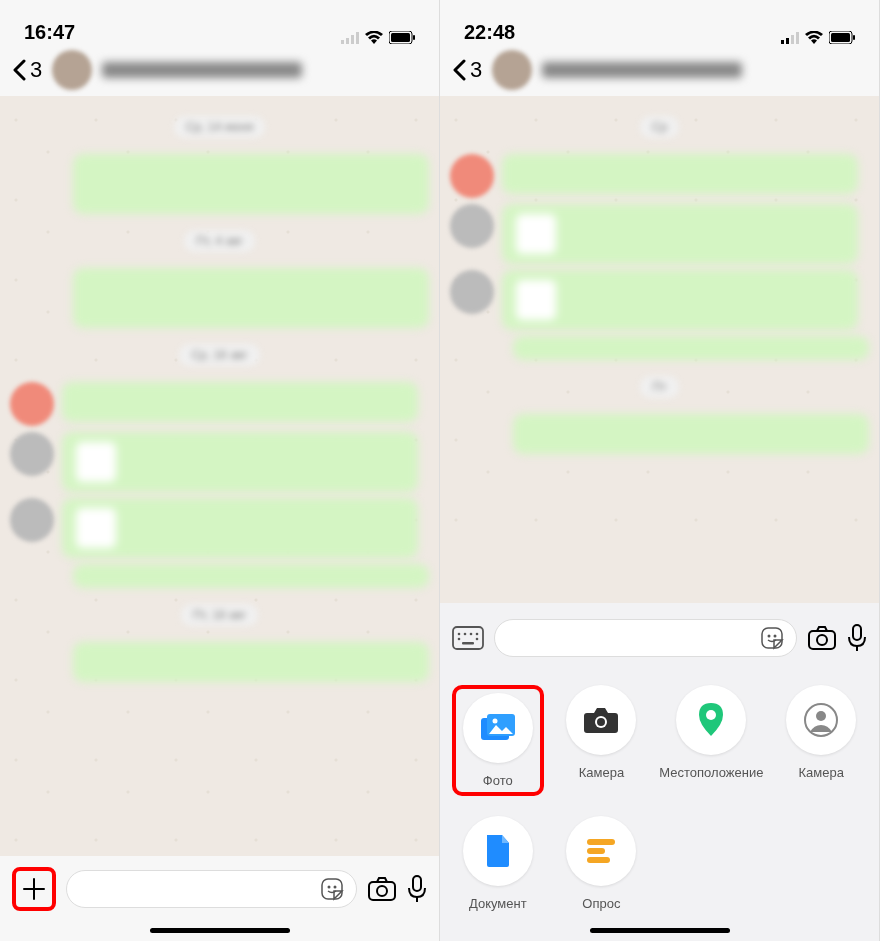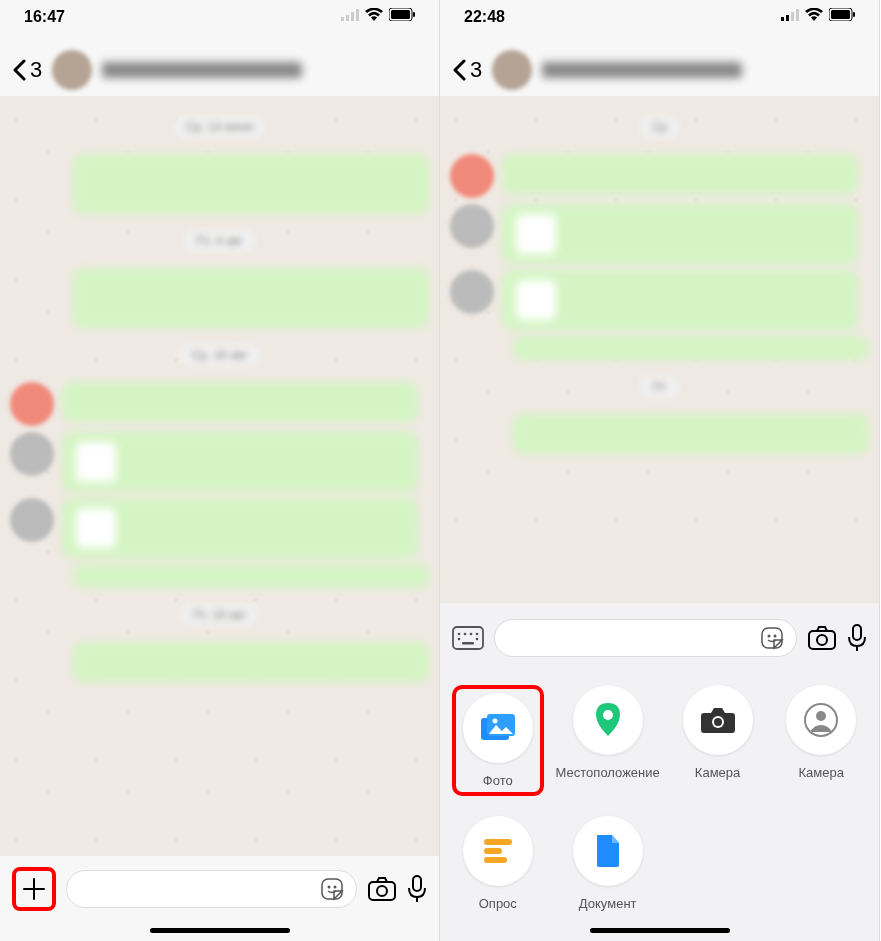--- a/index.html
+++ b/index.html
@@ -1,18 +1,18 @@
 <!DOCTYPE html>
 <html><head>
 <meta charset="utf-8">
 <style>
 * { margin: 0; padding: 0; box-sizing: border-box; }
 body { font-family: -apple-system, BlinkMacSystemFont, sans-serif; background: #fff; display: flex; }
 .screen { width: 440px; height: 941px; position: relative; background: #efe9e3; overflow: hidden; border-right: 1px solid #ddd; }
-.status-bar { height: 44px; display: flex; justify-content: space-between; align-items: flex-start; padding: 8px 24px; background: #f7f7f7; font-weight: 600; font-size: 16px; }
+.status-bar { height: 44px; display: flex; justify-content: space-between; align-items: flex-end; padding: 0 24px; background: #f7f7f7; font-weight: 600; font-size: 20px; }
 .status-icons { display: flex; gap: 6px; align-items: center; }
 .header { height: 52px; background: #f7f7f7; display: flex; align-items: center; padding: 0 12px; gap: 10px; }
 .back { display: flex; align-items: center; gap: 4px; font-size: 22px; }
 .avatar { width: 40px; height: 40px; border-radius: 50%; background: #b5a394; filter: blur(2px); }
 .contact-name { height: 16px; width: 200px; background: #888; border-radius: 4px; filter: blur(4px); }
 .chat-bg { background: #efe9e3; background-image: radial-gradient(circle at 20% 30%, #e5dfd5 1px, transparent 2px), radial-gradient(circle at 60% 70%, #e5dfd5 1px, transparent 2px); background-size: 80px 80px; height: 760px; overflow: hidden; padding: 10px; }
 .chat-bg.short { height: 440px; }
 .date-pill { background: #f0f0f0; color: #888; padding: 4px 12px; border-radius: 10px; font-size: 12px; display: inline-block; margin: 10px auto; filter: blur(3px); }
 .center { text-align: center; }
 .bubble { background: #d4f5c3; border-radius: 10px; padding: 10px 14px; margin: 6px 0 6px auto; max-width: 85%; filter: blur(4px); min-height: 40px; position: relative; }
@@ -222,62 +222,62 @@
                 <rect x="8" y="2" width="28" height="22" rx="3" fill="#2f9fff"></rect>
                 <circle cx="16" cy="9" r="2.5" fill="#fff"></circle>
                 <path d="M10 22 L17 13 L23 19 L27 15 L34 22 Z" fill="#fff"></path>
               </svg>
           </div>
           <span class="attach-label">Фото</span>
         </div>
       </div>
       <div class="attach-item">
         <div class="attach-circle">
-          <svg width="28" height="36" viewBox="0 0 28 36">
-              <path d="M14 1 Q26 1 26 13 Q26 22 14 34 Q2 22 2 13 Q2 1 14 1 Z" fill="#1fc77a"></path>
-              <circle cx="14" cy="13" r="5" fill="#fff"></circle>
-            </svg>
-        </div>
-        <span class="attach-label">Местоположение</span>
-      </div>
-      <div class="attach-item">
-        <div class="attach-circle">
           <svg width="36" height="30" viewBox="0 0 36 30">
               <path d="M4 8 L11 8 L14 3 L22 3 L25 8 L32 8 Q35 8 35 11 L35 25 Q35 28 32 28 L4 28 Q1 28 1 25 L1 11 Q1 8 4 8 Z" fill="#333"></path>
               <circle cx="18" cy="17" r="6" fill="#fff"></circle>
               <circle cx="18" cy="17" r="4" fill="#333"></circle>
             </svg>
         </div>
         <span class="attach-label">Камера</span>
       </div>
       <div class="attach-item">
         <div class="attach-circle">
+          <svg width="28" height="36" viewBox="0 0 28 36">
+              <path d="M14 1 Q26 1 26 13 Q26 22 14 34 Q2 22 2 13 Q2 1 14 1 Z" fill="#1fc77a"></path>
+              <circle cx="14" cy="13" r="5" fill="#fff"></circle>
+            </svg>
+        </div>
+        <span class="attach-label">Местоположение</span>
+      </div>
+      <div class="attach-item">
+        <div class="attach-circle">
           <svg width="34" height="34" viewBox="0 0 34 34">
               <circle cx="17" cy="17" r="16" fill="none" stroke="#888" stroke-width="2"></circle>
               <circle cx="17" cy="13" r="5" fill="#888"></circle>
               <path d="M6 29 Q10 22 17 22 Q24 22 28 29" fill="#888"></path>
             </svg>
         </div>
         <span class="attach-label">Камера</span>
       </div>
       <div class="attach-item">
         <div class="attach-circle">
+          <svg width="28" height="34" viewBox="0 0 28 34">
+              <path d="M3 1 L18 1 L25 9 L25 31 Q25 33 23 33 L5 33 Q3 33 3 31 Z" fill="#1f8cff"></path>
+              <path d="M18 1 L18 9 L25 9 Z" fill="#6fb8ff"></path>
+            </svg>
+        </div>
+        <span class="attach-label">Документ</span>
+      </div>
+      <div class="attach-item">
+        <div class="attach-circle">
           <svg width="32" height="28" viewBox="0 0 32 28">
               <rect x="2" y="2" width="28" height="6" rx="3" fill="#f5a623"></rect>
               <rect x="2" y="11" width="18" height="6" rx="3" fill="#f5a623"></rect>
               <rect x="2" y="20" width="23" height="6" rx="3" fill="#f5a623"></rect>
             </svg>
         </div>
         <span class="attach-label">Опрос</span>
       </div>
-      <div class="attach-item">
-        <div class="attach-circle">
-          <svg width="28" height="34" viewBox="0 0 28 34">
-              <path d="M3 1 L18 1 L25 9 L25 31 Q25 33 23 33 L5 33 Q3 33 3 31 Z" fill="#1f8cff"></path>
-              <path d="M18 1 L18 9 L25 9 Z" fill="#6fb8ff"></path>
-            </svg>
-        </div>
-        <span class="attach-label">Документ</span>
-      </div>
     </div>
   </div>
   <div class="home-indicator"></div>
 </div>
 
 </body></html>

